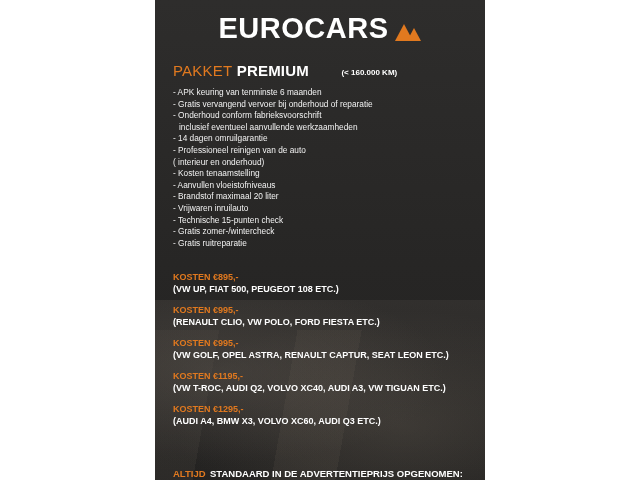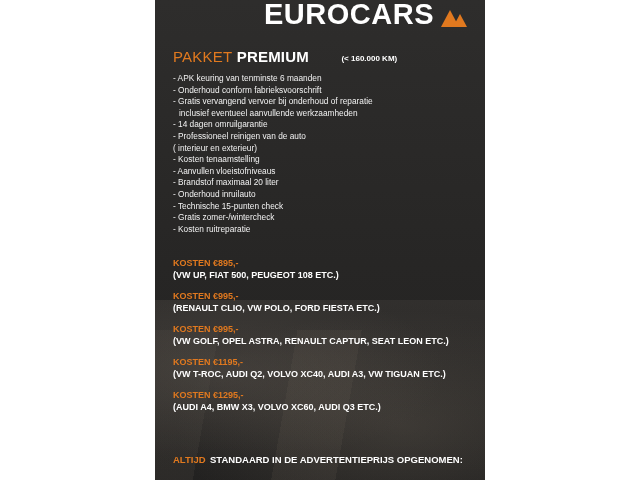--- a/index.html
+++ b/index.html
@@ -58,21 +58,22 @@
   .content {
     position: relative;
     z-index: 3;
     padding: 0 18px;
   }
 
   
   .logo-wrap {
     display: flex;
     align-items: center;
-    justify-content: flex-end;
+    justify-content: center;
+    padding-top: 14px;
     padding-bottom: 16px;
   }
   .logo-text {
     font-size: 29px;
     font-weight: bold;
     letter-spacing: 0.5px;
     line-height: 1;
   }
   .logo-euro { color: #ffffff; }
   .logo-cars { color: #ffffff; }
@@ -183,33 +184,33 @@
       </div>
 
       <div class="pakket-line">
         <span class="pakket-word">PAKKET</span>
         <span class="premium-word">PREMIUM</span>
         <span class="km-note">(&lt; 160.000 KM)</span>
       </div>
 
       <ul class="feature-list">
         <li>- APK keuring van tenminste 6 maanden</li>
+        <li>- Gratis vervangend vervoer bij onderhoud of reparatie</li>
         <li>- Onderhoud conform fabrieksvoorschrift</li>
-        <li>- Gratis vervangend vervoer bij onderhoud of reparatie</li>
         <li class="sub">inclusief eventueel aanvullende werkzaamheden</li>
         <li>- 14 dagen omruilgarantie</li>
         <li>- Professioneel reinigen van de auto</li>
-        <li>( interieur en exterieur)</li>
+        <li>( interieur en onderhoud)</li>
         <li>- Kosten tenaamstelling</li>
         <li>- Aanvullen vloeistofniveaus</li>
         <li>- Brandstof maximaal 20 liter</li>
-        <li>- Onderhoud inruilauto</li>
+        <li>- Vrijwaren inruilauto</li>
         <li>- Technische 15-punten check</li>
         <li>- Gratis zomer-/wintercheck</li>
-        <li>- Kosten ruitreparatie</li>
+        <li>- Gratis ruitreparatie</li>
       </ul>
 
       <div class="prices">
         <div class="price-block">
           <div class="price-title">KOSTEN €895,-</div>
           <div class="price-models">(VW UP, FIAT 500, PEUGEOT 108 ETC.)</div>
         </div>
         <div class="price-block">
           <div class="price-title">KOSTEN €995,-</div>
           <div class="price-models">(RENAULT CLIO, VW POLO, FORD FIESTA ETC.)</div>

